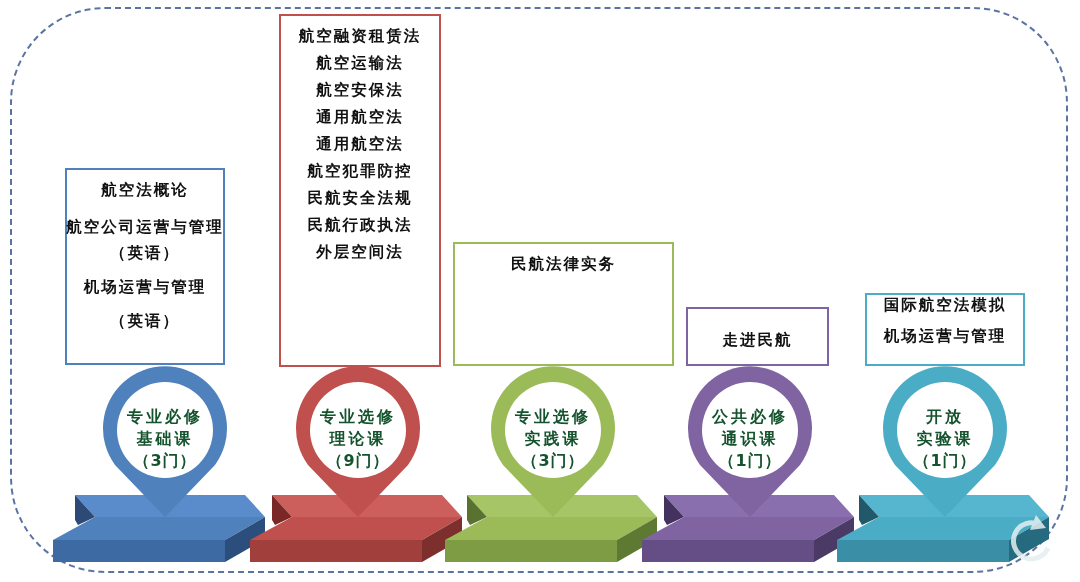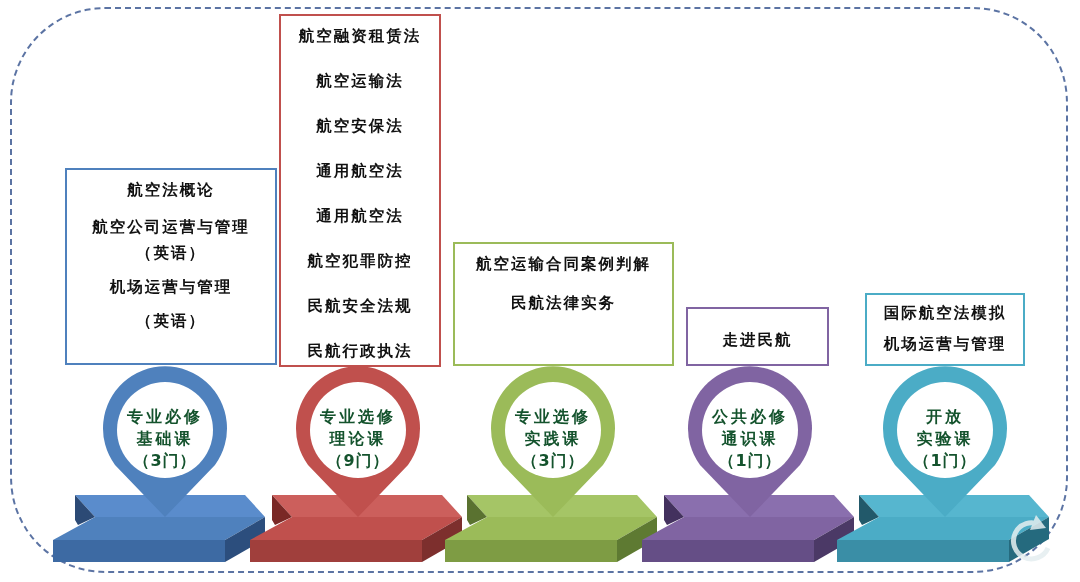--- a/index.html
+++ b/index.html
@@ -14,50 +14,49 @@
   .scene { position: absolute; left: 0; top: 0; width: 1080px; height: 582px; }
   .pin-label { position: absolute; width: 110px; text-align: center; color: #14532d;
                font-weight: bold; font-size: 16px; letter-spacing: 3px; line-height: 22px; }
   .pin-label .count { font-size: 16px; letter-spacing: 1px; }
 </style>
 </head>
 <body>
 
 <div class="frame"></div>
 
-<div class="box" style="left:65px; top:168px; width:212px; height:197px; border-color:#4f81bd; padding-top:10px;">
+<div class="box" style="left:65px; top:168px; width:160px; height:197px; border-color:#4f81bd; padding-top:10px;">
   <div class="line" style="margin-bottom:17px">航空法概论</div>
   <div class="line" style="margin-bottom:6px">航空公司运营与管理</div>
   <div class="line" style="margin-bottom:14px">（英语）</div>
   <div class="line" style="margin-bottom:14px">机场运营与管理</div>
   <div class="line">（英语）</div>
 </div>
 
-<div class="box" style="left:279px; top:14px; width:162px; height:353px; border-color:#c0504d; padding-top:10px; gap:25px;">
+<div class="box" style="left:279px; top:14px; width:162px; height:353px; border-color:#c0504d; padding-top:10px; gap:7px;">
   <div class="line">航空融资租赁法</div>
   <div class="line">航空运输法</div>
   <div class="line">航空安保法</div>
   <div class="line">通用航空法</div>
   <div class="line">通用航空法</div>
   <div class="line">航空犯罪防控</div>
   <div class="line">民航安全法规</div>
   <div class="line">民航行政执法</div>
   <div class="line">外层空间法</div>
 </div>
 
 <div class="box" style="left:453px; top:242px; width:221px; height:124px; border-color:#9bbb59; padding-top:10px; gap:19px;">
-  <div class="line">航空运输合同案例判解</div>
   <div class="line">民航法律实务</div>
 </div>
 
 <div class="box" style="left:686px; top:307px; width:143px; height:59px; border-color:#8064a2; padding-top:21px;">
   <div class="line">走进民航</div>
 </div>
 
-<div class="box" style="left:865px; top:293px; width:160px; height:73px; border-color:#4bacc6; padding-top:8px; gap:11px;">
+<div class="box" style="left:865px; top:293px; width:160px; height:73px; border-color:#4bacc6; gap:11px;">
   <div class="line">国际航空法模拟</div>
   <div class="line">机场运营与管理</div>
 </div>
 
 <svg class="scene" viewBox="0 0 1080 582" xmlns="http://www.w3.org/2000/svg">
 
   <g>
     <polygon points="75,495 245,495 265,517 95,517" fill="#5a8ccc"></polygon>
     <polygon points="75,495 95,517 78,525 75,520" fill="#2c4a75"></polygon>
     <polygon points="95,517 265,517 225,540 53,540" fill="#4f81bd"></polygon>

